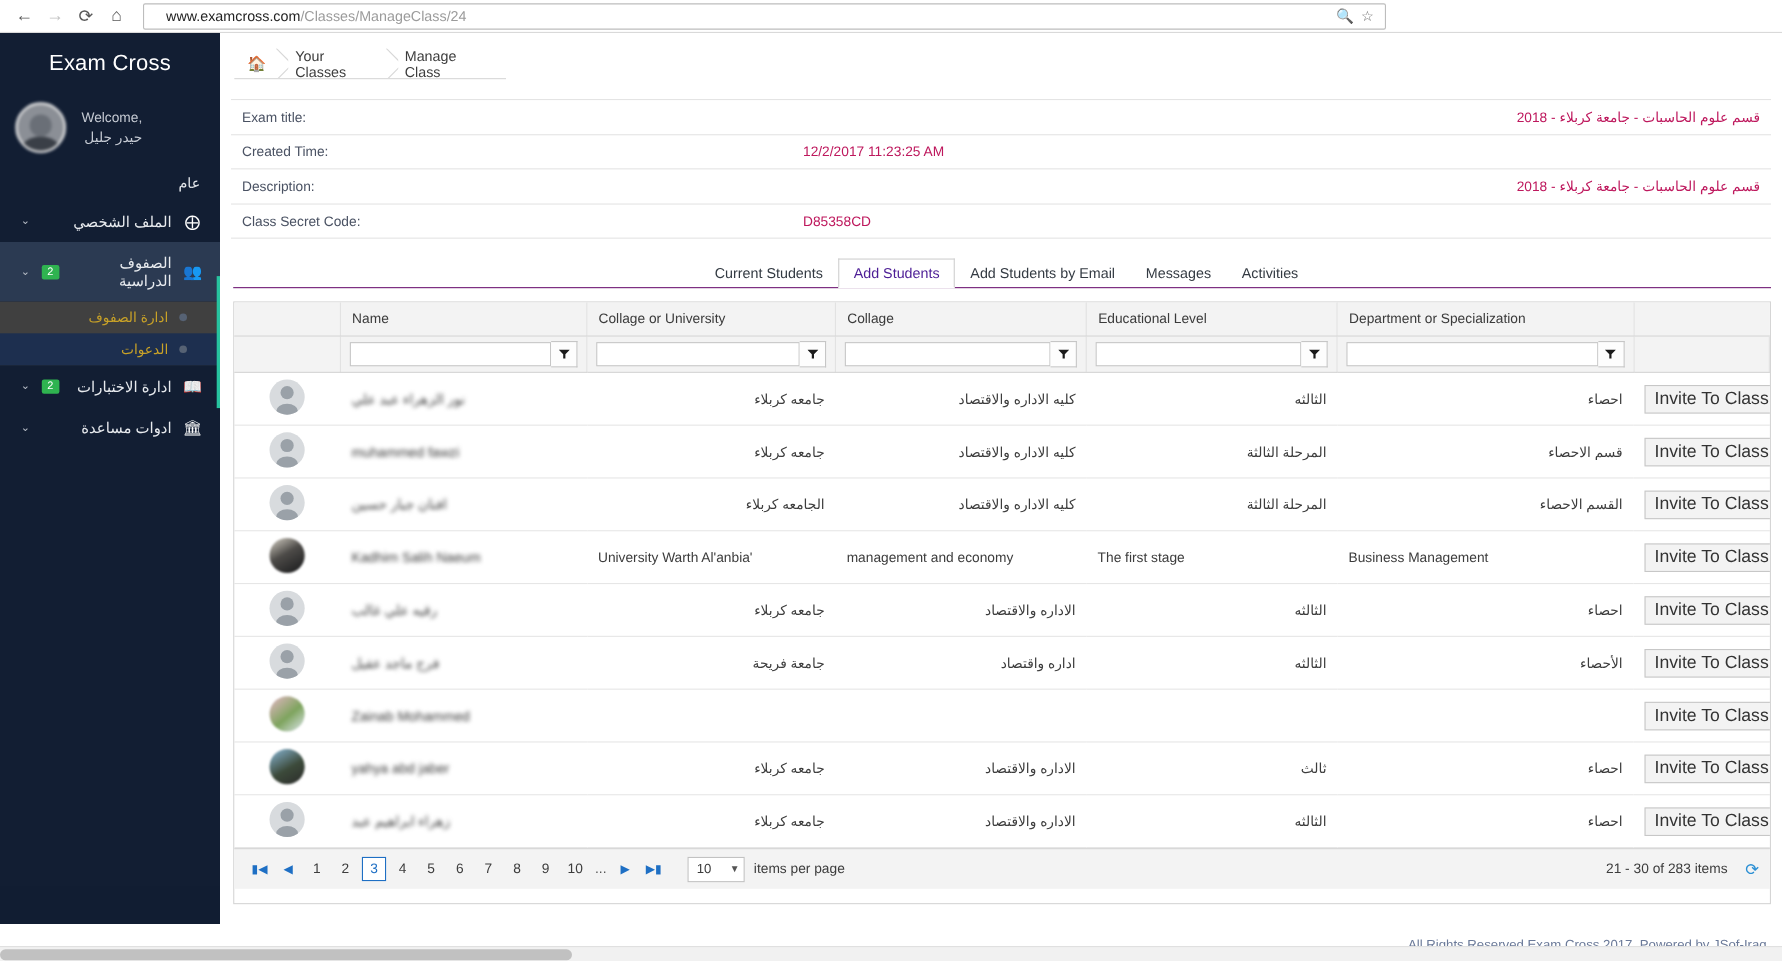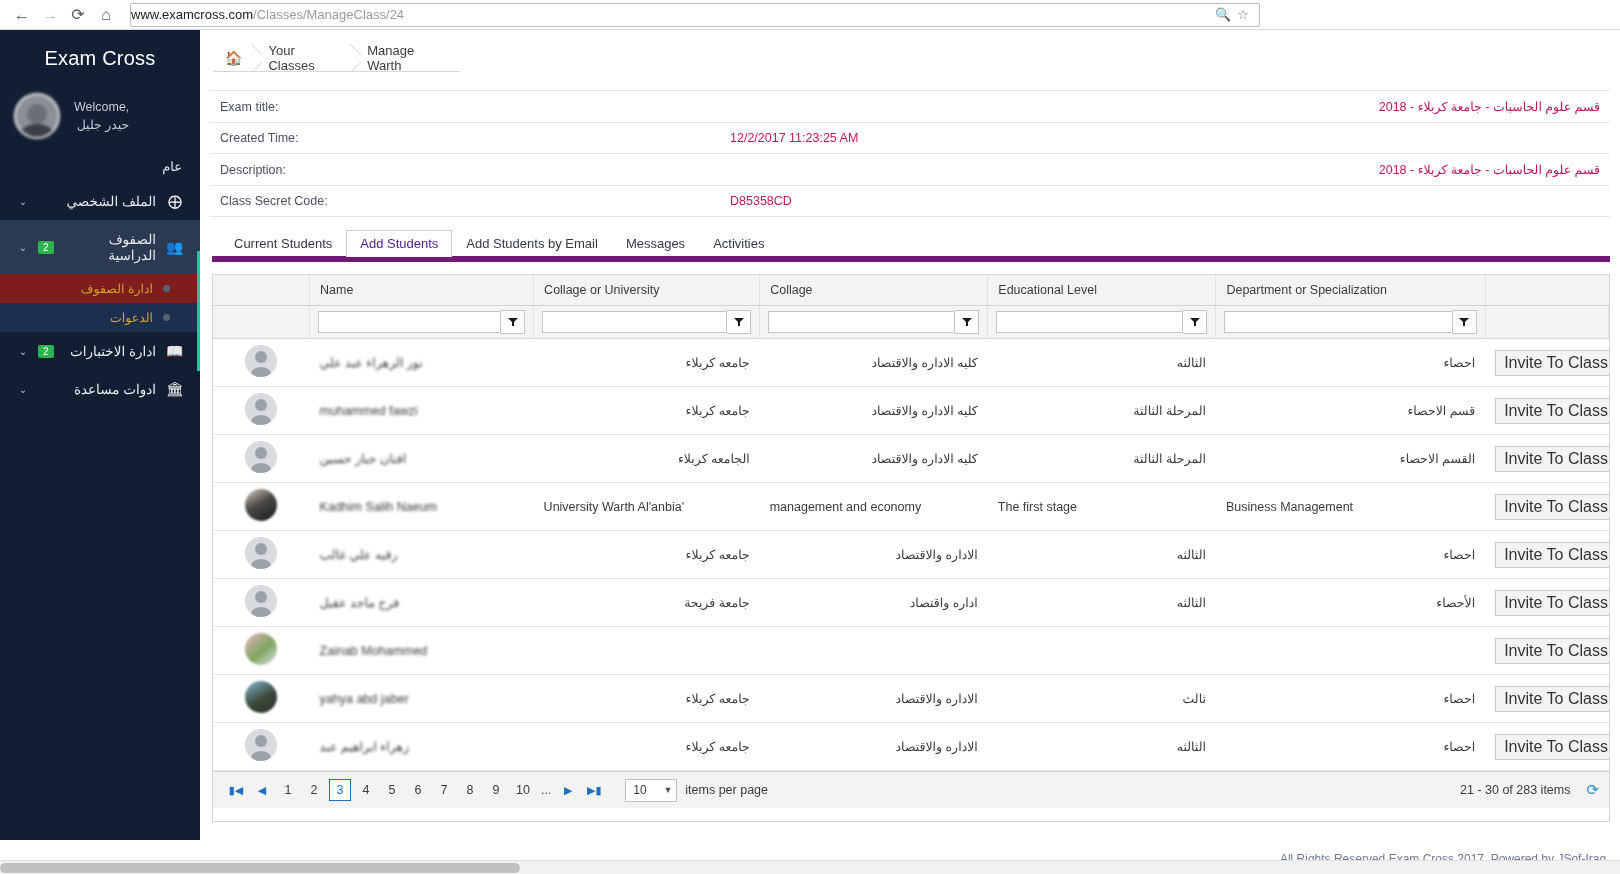--- a/index.html
+++ b/index.html
@@ -31,21 +31,21 @@
   .nav-btn.disabled { color: #c3c3c3; }
   #omnibox {
     flex: 1 1 auto;
     margin-left: 10px;
     height: 24px;
     border: 1px solid #bdbdbd;
     border-radius: 2px;
     background: #fff;
     display: flex;
     align-items: center;
-    padding: 0 6px 0 0;
+    padding: 0 6px 0 20px;
     max-width: 1130px;
   }
   #url-text {
     flex: 1 1 auto;
     font-size: 13px;
     color: #9b9b9b;
     white-space: nowrap;
     overflow: hidden;
   }
   #url-text .host { color: #222; }
@@ -163,21 +163,21 @@
     font-size: 10px;
     border-radius: 2px;
     padding: 1px 5px;
     margin: 0 6px;
     flex: none;
   }
   .chev {
     font-size: 10px; color: #b9bfc8;
     width: 18px; text-align: center; flex: none;
   }
-  #submenu { background: #7f1d1d; }
+  #submenu { background: #404040; }
   .sb-sub {
     display: flex;
     align-items: center;
     direction: rtl;
     font-size: 12.5px;
     color: #c9a227;
     padding: 7px 30px 7px 14px;
     cursor: pointer;
     position: relative;
   }
@@ -265,23 +265,24 @@
   }
   #info td.lbl { width: 510px; color: #4a5263; }
   #info td.val { color: #be185d; }
   .ar { direction: rtl; unicode-bidi: embed; filter: blur(0.3px); }
 
   
   #tabs {
     margin: 18px 10px 0 12px;
     display: flex;
     align-items: flex-end;
-    border-bottom: 6px solid #701a75;
+    border-bottom: 1px solid #701a75;
     padding-left: 8px;
     height: 27px;
+    justify-content: center;
   }
   .tab {
     font-size: 13px;
     color: #333a42;
     padding: 5px 13px;
     cursor: pointer;
     border: 1px solid transparent;
     position: relative;
     bottom: -1px;
     background: transparent;
@@ -560,21 +561,21 @@
     <div id="breadcrumb">
       <div class="crumb home">
         <span id="home-icon">🏠</span>
         <span class="sep"></span>
       </div>
       <div class="crumb">
         <span>Your Classes</span>
         <span class="sep"></span>
       </div>
       <div class="crumb">
-        <span>Manage Warth</span>
+        <span>Manage Class</span>
       </div>
     </div>
 
     <table id="info">
       <tbody>
           <tr>
         <td class="lbl">Exam title:</td>
         <td class="val ar">قسم علوم الحاسبات - جامعة كربلاء - 2018</td>
       </tr>
       <tr>

